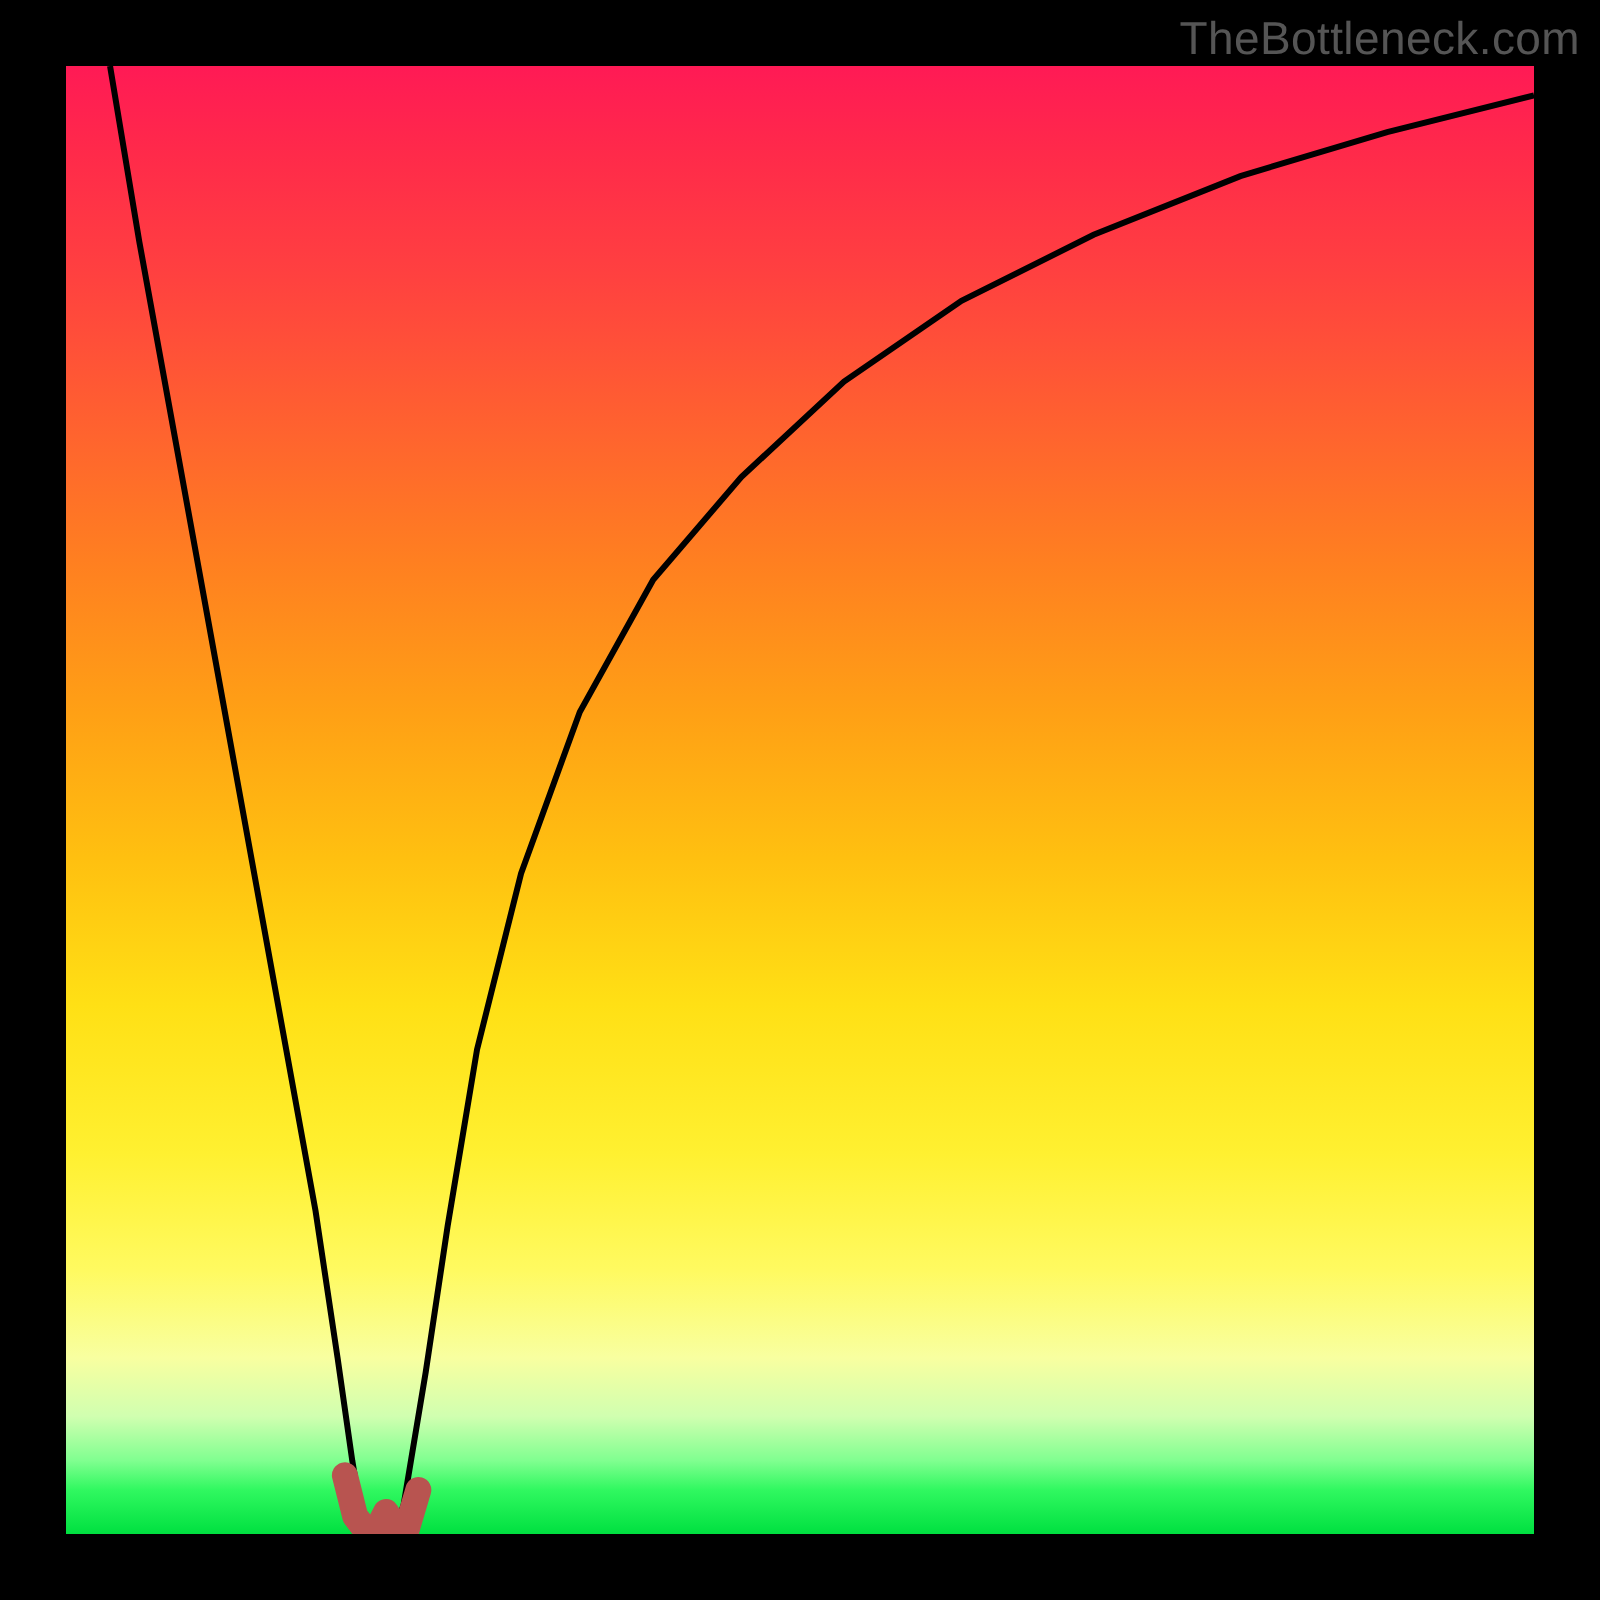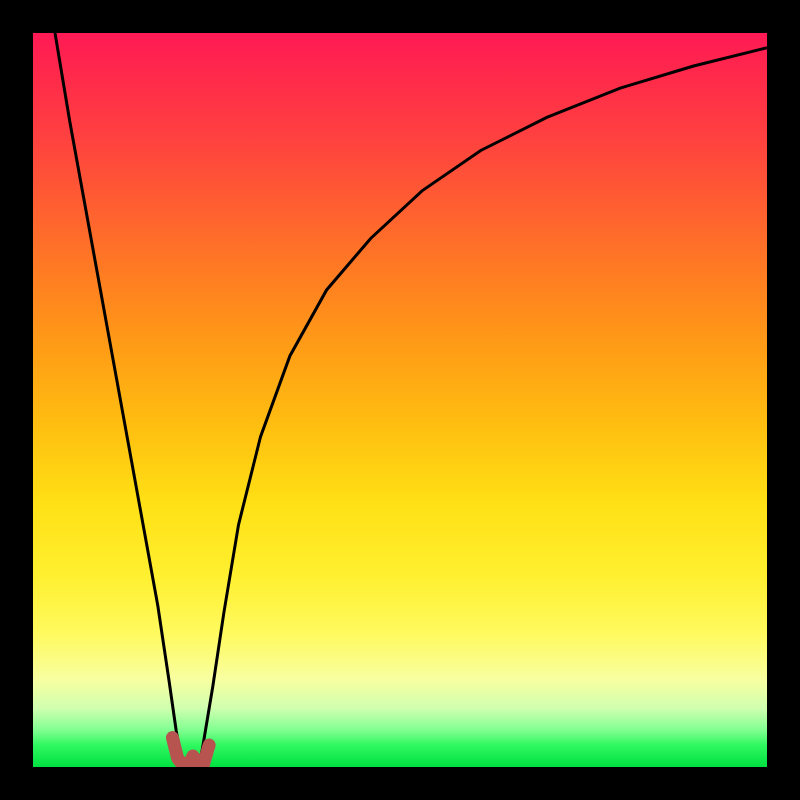--- a/index.html
+++ b/index.html
@@ -60,20 +60,21 @@
   svg.curve {
     position: absolute;
     inset: 0;
   }
 </style>
 </head>
 <body>
 
 <div class="frame">
 
+  <div class="watermark">TheBottleneck.com</div>
 
   <div class="plot">
     <div class="gradient"></div>
 
     <svg class="curve" viewBox="0 0 734 734" preserveAspectRatio="none">
       <path id="left-branch-path" fill="none" stroke="#000" stroke-width="3" d="M22.02 0.00 L36.70 88.08 L51.38 168.82 L66.06 249.56 L80.74 330.30 L95.42 411.04 L110.10 491.78 L124.78 572.52 L135.79 645.92 L143.13 697.30 L146.80 719.32 L150.47 730.33"></path>
       <path id="right-branch-path" fill="none" stroke="#000" stroke-width="3" d="M165.15 730.33 L168.82 719.32 L172.49 697.30 L179.83 653.26 L190.84 579.86 L205.52 491.78 L227.54 403.70 L256.90 322.96 L293.60 256.90 L337.64 205.52 L389.02 157.81 L447.74 117.44 L513.80 84.41 L587.20 55.05 L660.60 33.03 L734.00 14.68"></path>
       <path id="cusp-path" fill="none" stroke="#b85450" stroke-width="13" stroke-linecap="round" stroke-linejoin="round" d="M139.46 704.64 L144.60 725.19 L149.74 731.80 L155.61 731.80 L160.01 722.99 L165.15 731.80 L170.29 731.80 L176.16 711.98"></path>
     </svg>
   </div>

